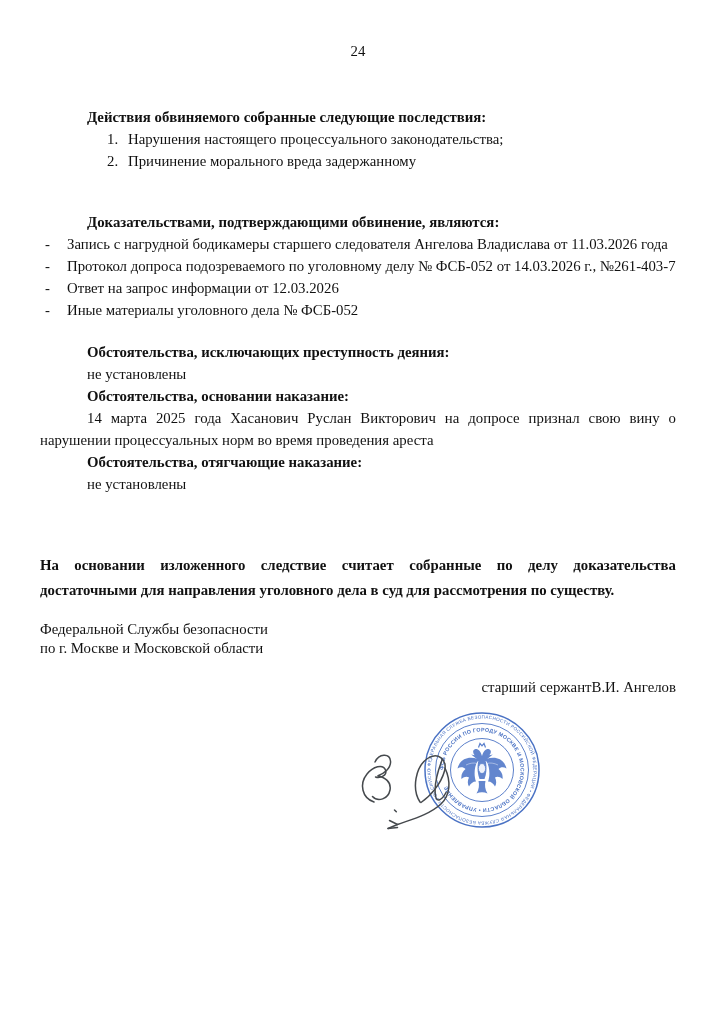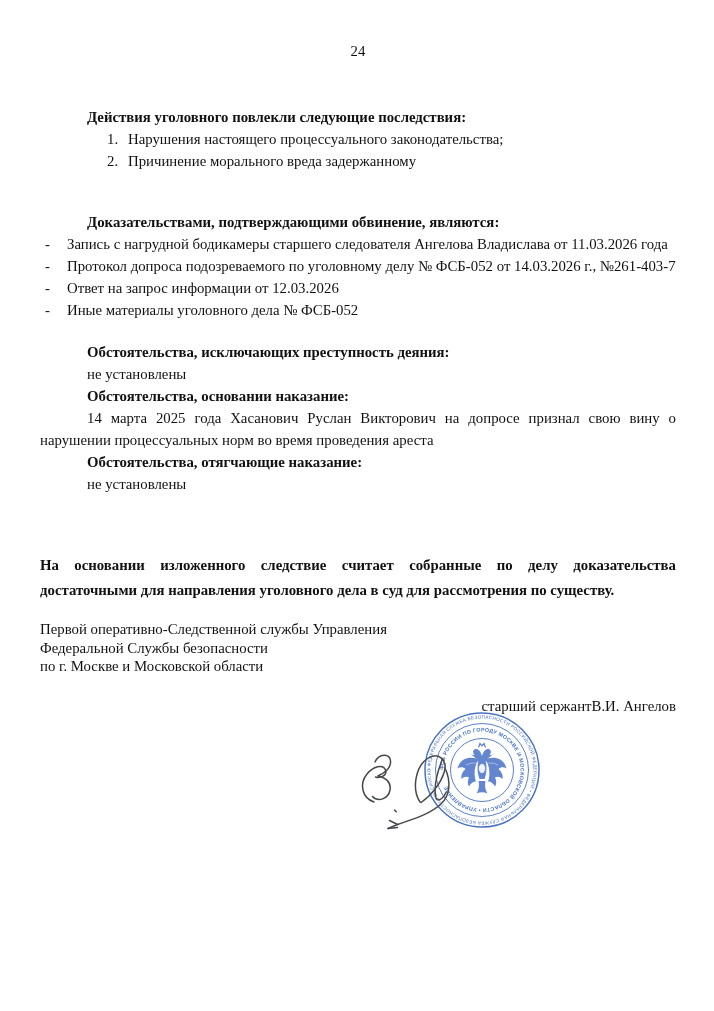--- a/index.html
+++ b/index.html
@@ -43,21 +43,21 @@
   }
 </style>
 </head>
 <body>
 
 <div class="page">
 
   <div class="pagenum">24</div>
 
   <div class="sec-consequences">
-    <p class="bold indent">Действия уголовного повлекли следующие последствия:</p>
+    <p class="bold indent">Действия обвиняемого собранные следующие последствия:</p>
     <div class="numlist">
       <div class="li">
         <span class="marker">1.</span>
         <span>Нарушения настоящего процессуального законодательства;</span>
       </div>
       <div class="li">
         <span class="marker">2.</span>
         <span>Причинение морального вреда задержанному</span>
       </div>
     </div>
@@ -90,21 +90,20 @@
     <p class="indent">не установлены</p>
     <p class="bold indent">Обстоятельства, основании наказание:</p>
     <p class="indent just">14 марта 2025 года Хасанович Руслан Викторович на допросе признал свою вину о нарушении процессуальных норм во время проведения ареста</p>
     <p class="bold indent">Обстоятельства, отягчающие наказание:</p>
     <p class="indent">не установлены</p>
   </div>
 
   <p class="conclusion just">На основании изложенного следствие считает собранные по делу доказательства достаточными для направления уголовного дела в суд для рассмотрения по существу.</p>
 
   <div class="sig-block">
-    <p>Первой оперативно-Следственной службы Управления</p>
     <p>Федеральной Службы безопасности</p>
     <p>по г. Москве и Московской области</p>
   </div>
 
   <div class="rank-row">
     <span>старший сержант</span>
     <span>В.И. Ангелов</span>
   </div>
 
   <svg class="stamp" viewBox="0 0 120 120" aria-hidden="true">

